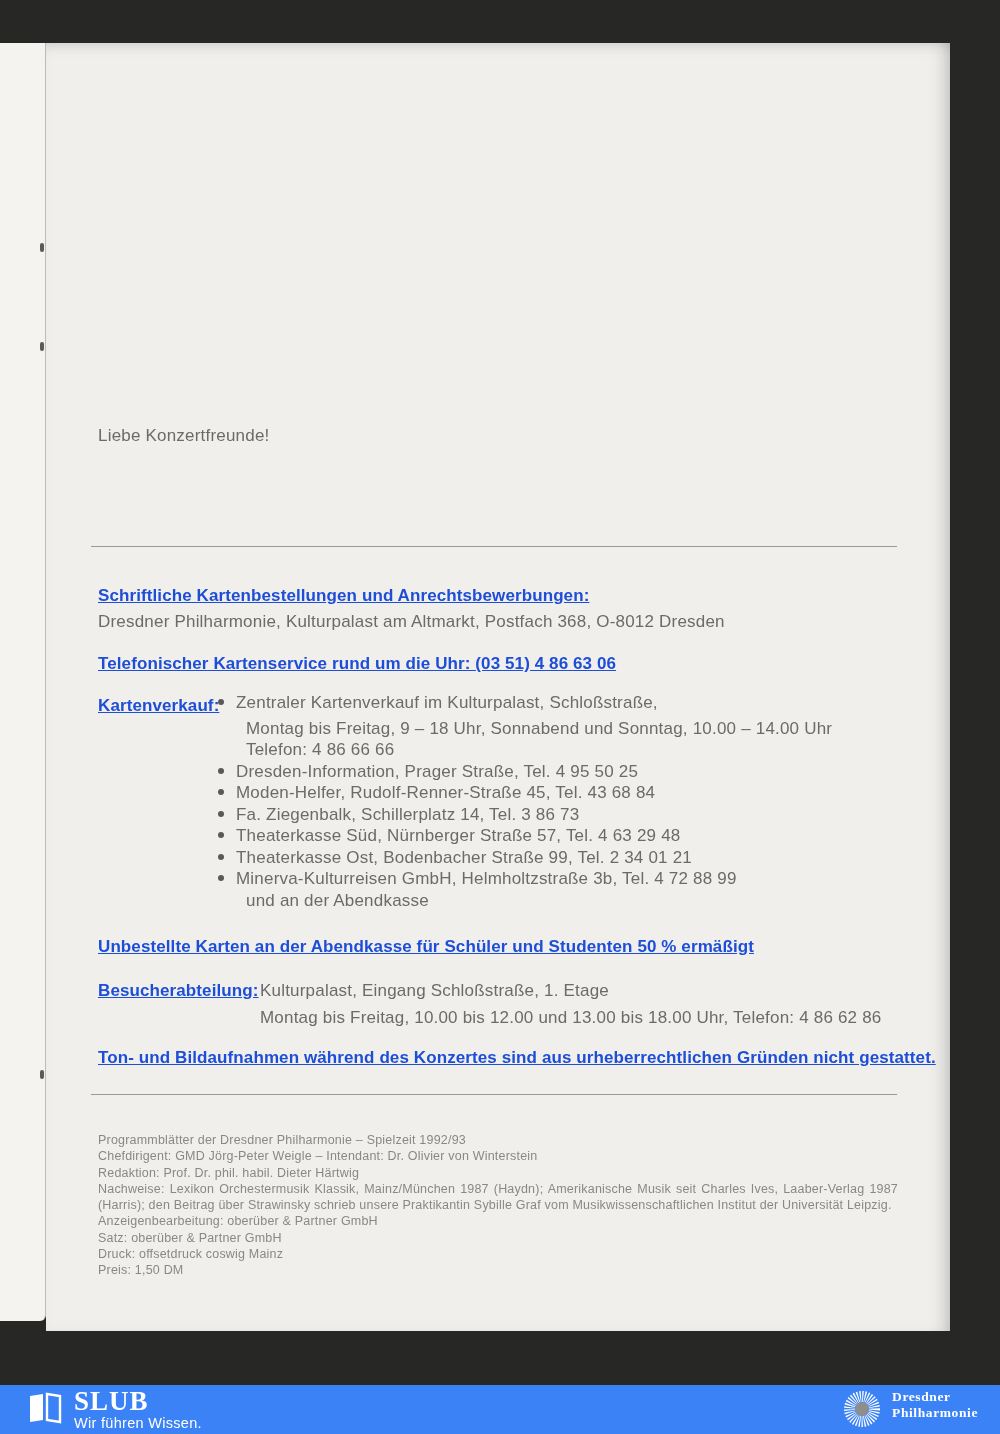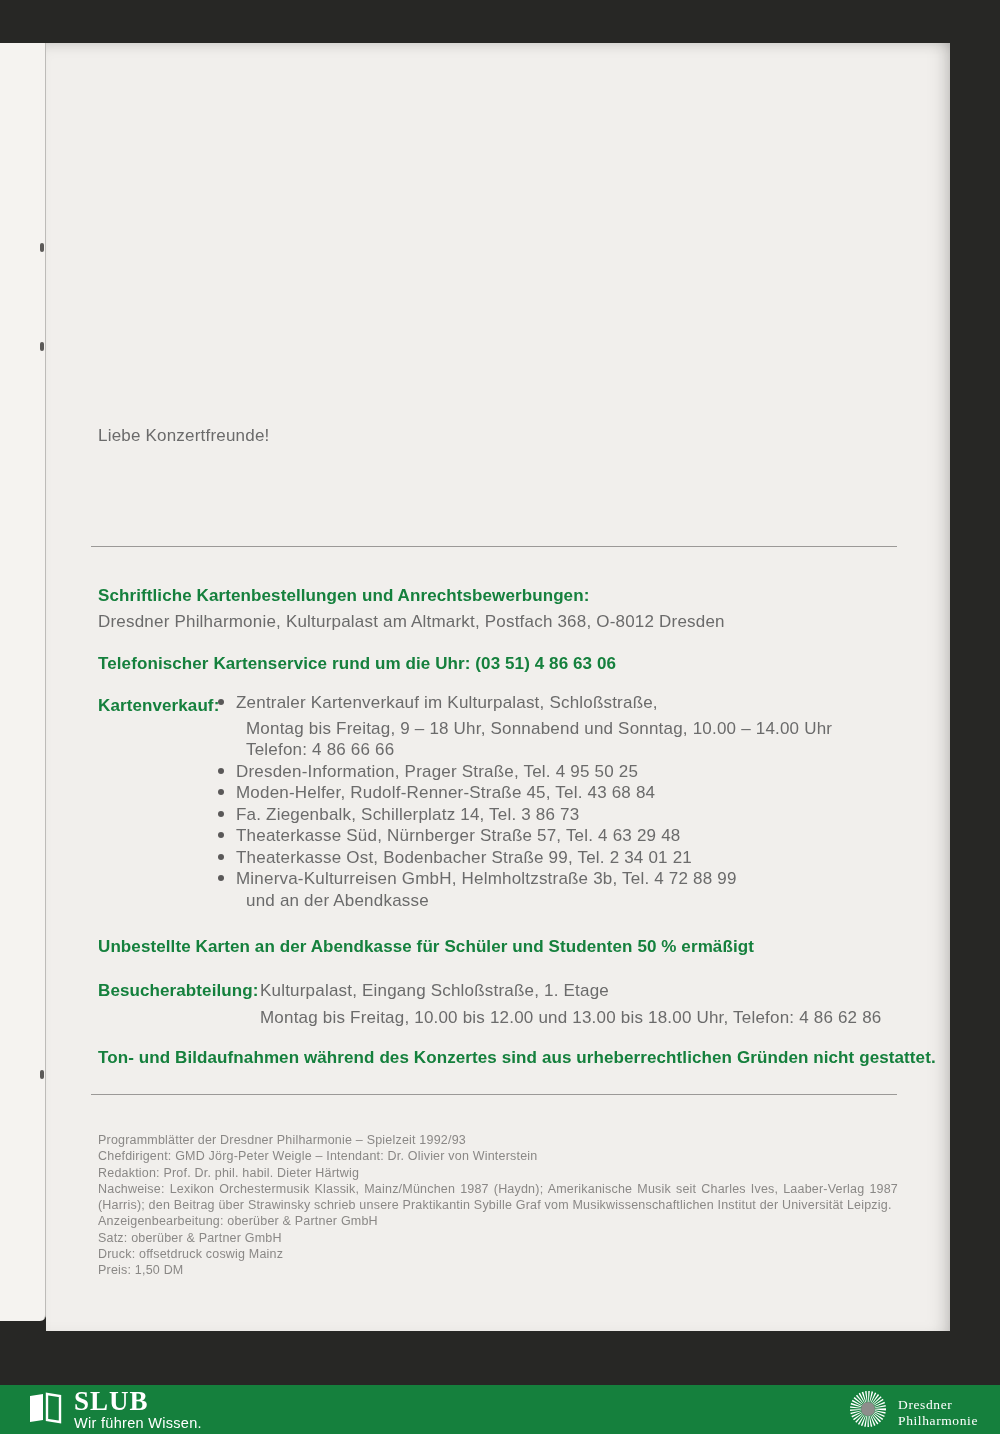--- a/index.html
+++ b/index.html
@@ -17,44 +17,44 @@
   }
   .staple{position:absolute;width:4px;height:9px;background:#5c5a58;border-radius:2px;}
   .page{
     position:absolute;left:46px;top:43px;width:904px;height:1288px;
     background:#f1efec;
     box-shadow:inset -14px 0 22px -16px rgba(0,0,0,.35), inset 0 10px 18px -14px rgba(0,0,0,.25);
   }
   
   .page *{box-sizing:border-box;}
   .t{position:absolute;color:#6b6b6b;font-size:17px;letter-spacing:.2px;line-height:27px;}
-  .strong{color:#15803d;font-weight:700;letter-spacing:.1px;}
+  .strong{color:#1d4ed8;font-weight:700;letter-spacing:.1px;text-decoration:underline;}
   .rule{position:absolute;height:1px;background:#9b9997;}
   .intro div{white-space:nowrap;}
   .sales-label{left:52px;top:649px;}
   .sales-list{position:absolute;left:172px;top:649px;width:680px;}
   .sale-item{position:relative;padding-left:18px;line-height:21.5px;}
   .bullet{position:absolute;left:0;top:7px;width:6px;height:6px;border-radius:50%;background:#5a5858;}
   .sale-line{white-space:nowrap;}
   .indent{padding-left:10px;}
   .gap-top{margin-top:4px;}
   .visitors-lines div{white-space:nowrap;}
   .imprint{position:absolute;left:52px;top:1089px;width:800px;color:#8a8886;font-size:12.5px;line-height:16.3px;letter-spacing:.2px;}
   .imprint div{white-space:nowrap;}
   .imprint div.stretch{white-space:normal;text-align:justify;text-align-last:justify;}
   
   .footer-bar{
-    position:absolute;left:0;bottom:0;width:1000px;height:49px;background:#15803d;
+    position:absolute;left:0;bottom:0;width:1000px;height:49px;background:#3b82f6;
   }
   .slub-logo{position:absolute;left:28px;top:3px;display:flex;cursor:pointer;}
   .slub-book{margin-top:3px;}
   .slub-texts{margin-left:12px;}
   .slub-word{font-family:"Liberation Serif", serif;font-weight:700;font-size:27px;line-height:26px;color:#ffffff;letter-spacing:1px;}
   .slub-tag{font-weight:400;font-size:14.5px;color:#ffffff;letter-spacing:.3px;margin-top:1px;}
-  .phil-logo{position:absolute;right:22px;top:4px;display:flex;align-items:flex-end;cursor:pointer;}
+  .phil-logo{position:absolute;right:22px;top:4px;display:flex;align-items:flex-start;cursor:pointer;font-weight:bold;}
   .phil-name{margin-left:10px;font-family:"Liberation Serif", serif;font-size:13.5px;line-height:16px;color:#ffffff;letter-spacing:.6px;}
 </style>
 </head>
 <body>
 
 <div class="scan">
   <div class="prev-page"></div>
   <div class="staple" style="left:40px;top:243px;"></div>
   <div class="staple" style="left:40px;top:342px;"></div>
   <div class="staple" style="left:40px;top:1070px;"></div>

